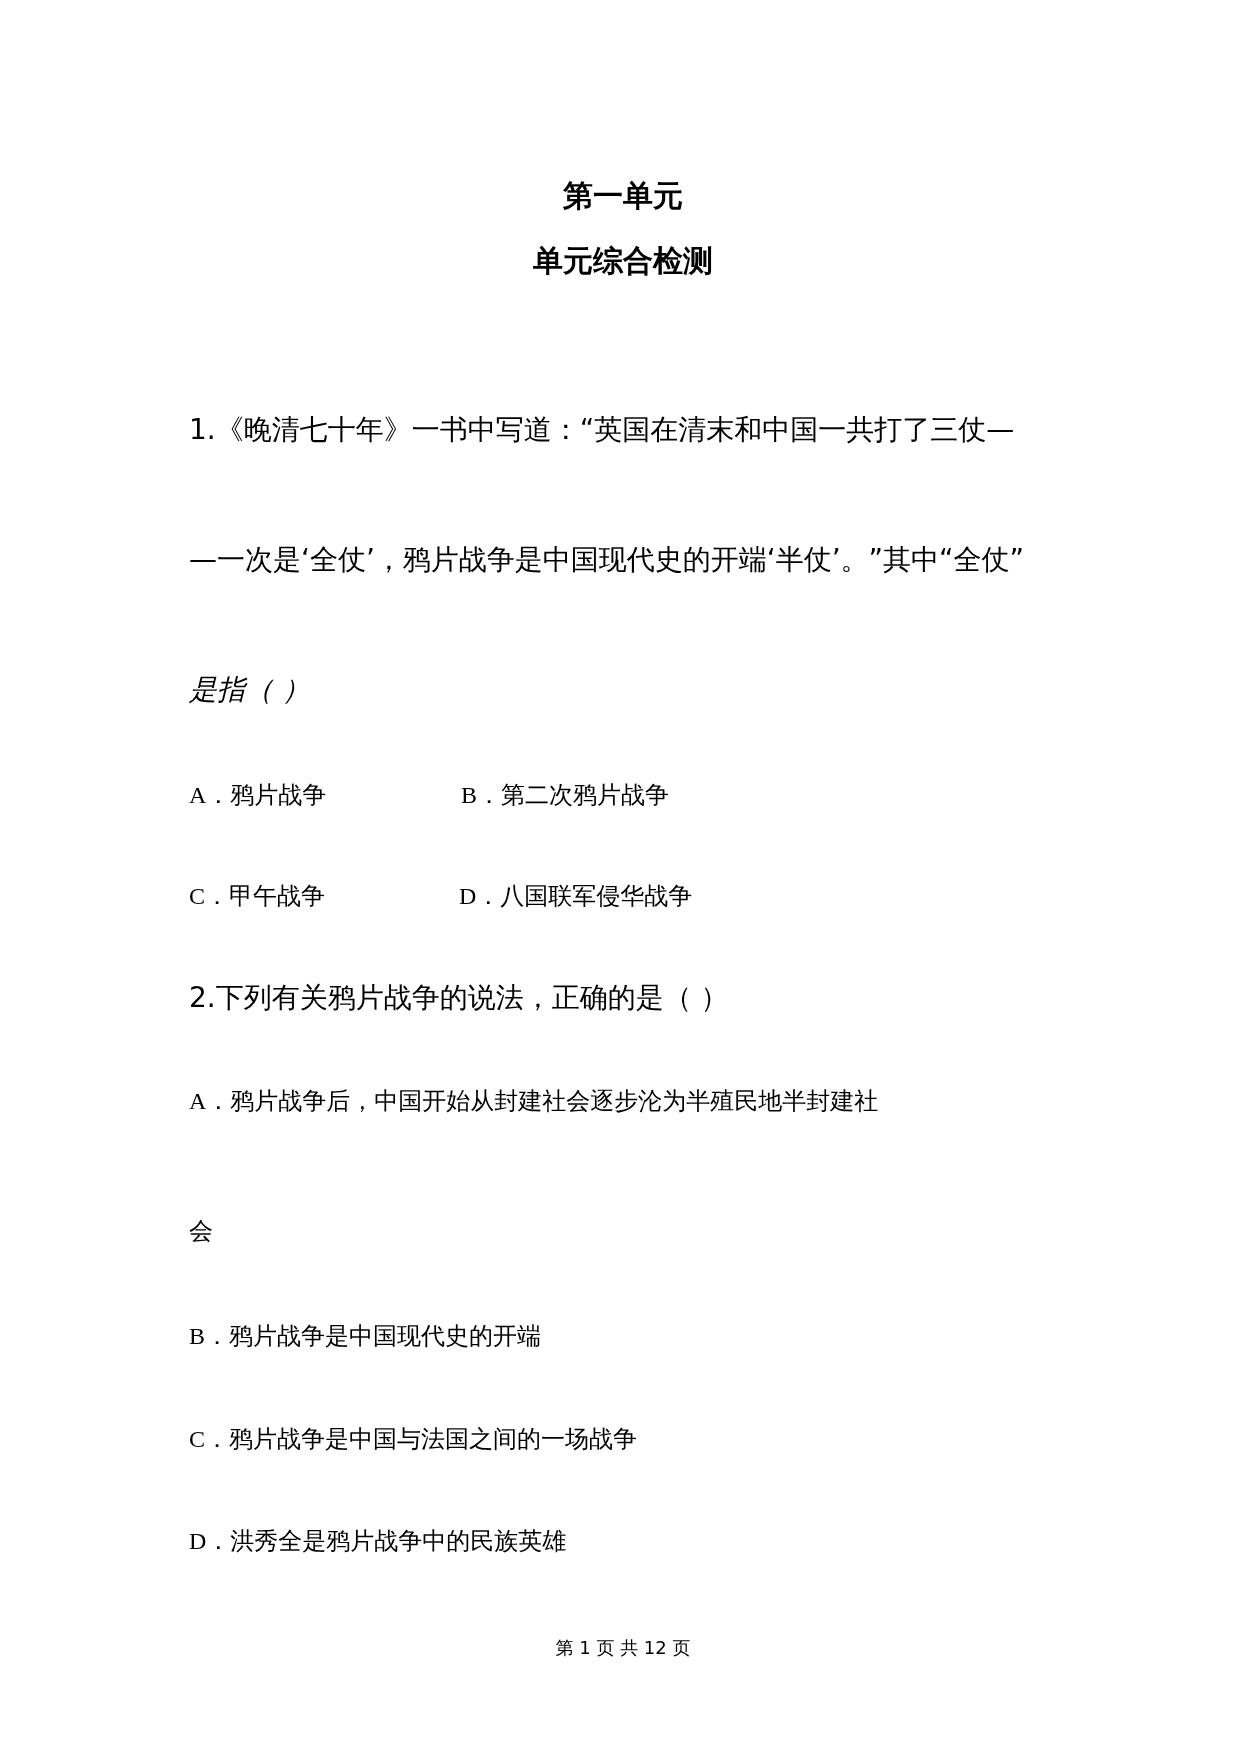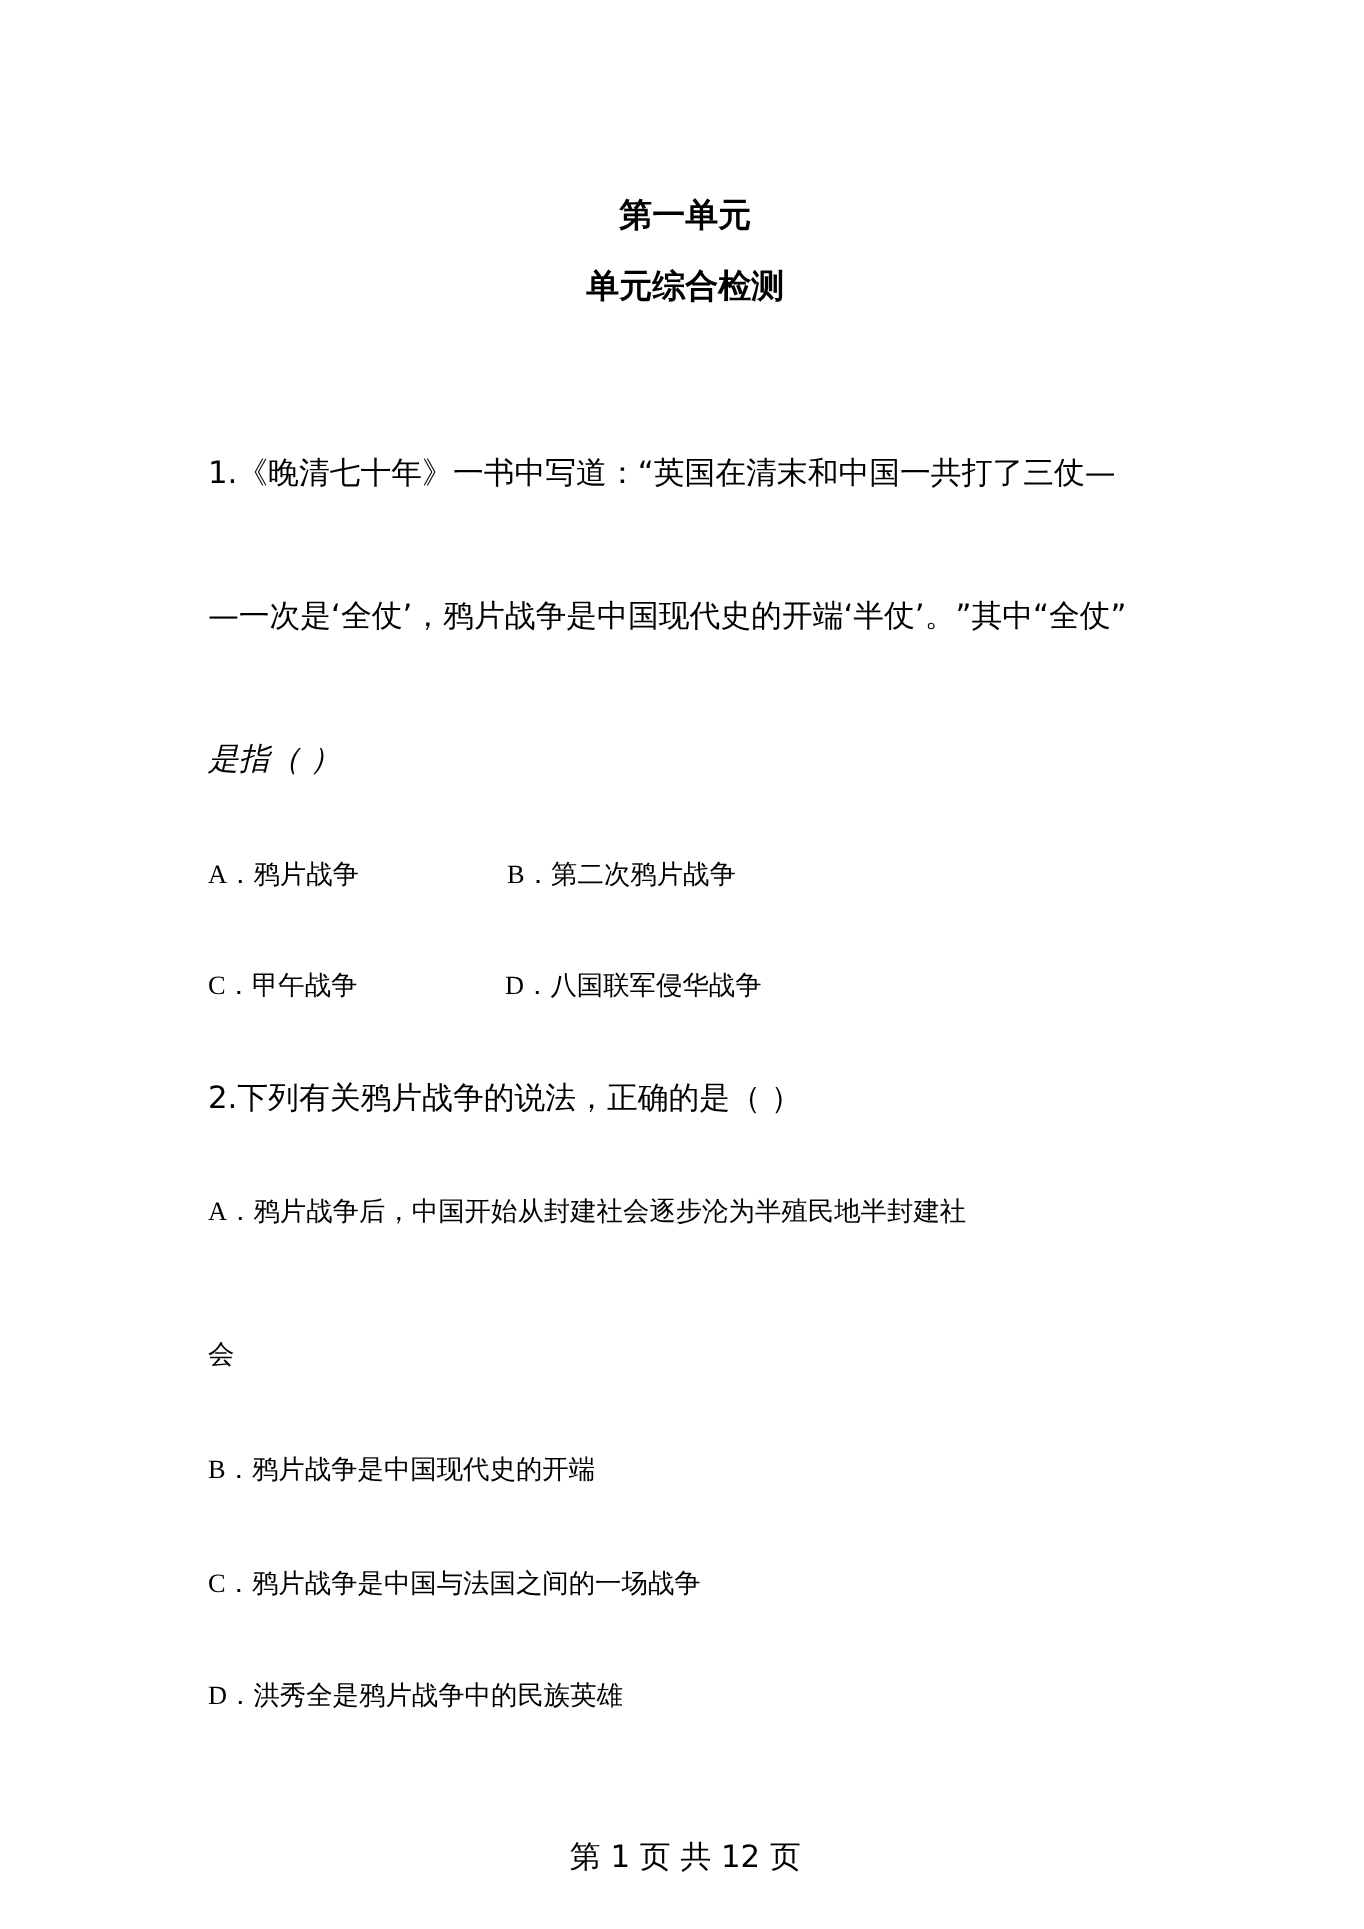--- a/index.html
+++ b/index.html
@@ -47,25 +47,24 @@
       position: absolute;
       font-size: 24px;
       line-height: 36px;
       white-space: nowrap;
     }
     .footer {
       position: absolute;
       left: 0;
       width: 1240px;
       text-align: center;
-      font-size: 28px;
+      font-size: 18px;
       line-height: 28px;
       padding-left: 6px;
       box-sizing: border-box;
-      margin-top: 40px;
     }
   </style>
 </head>
 <body>
 
 <div class="page">
 
   <div class="title" style="top:243px;">单元综合检测</div>
   <div class="title" style="top:178px;">第一单元</div>
 

